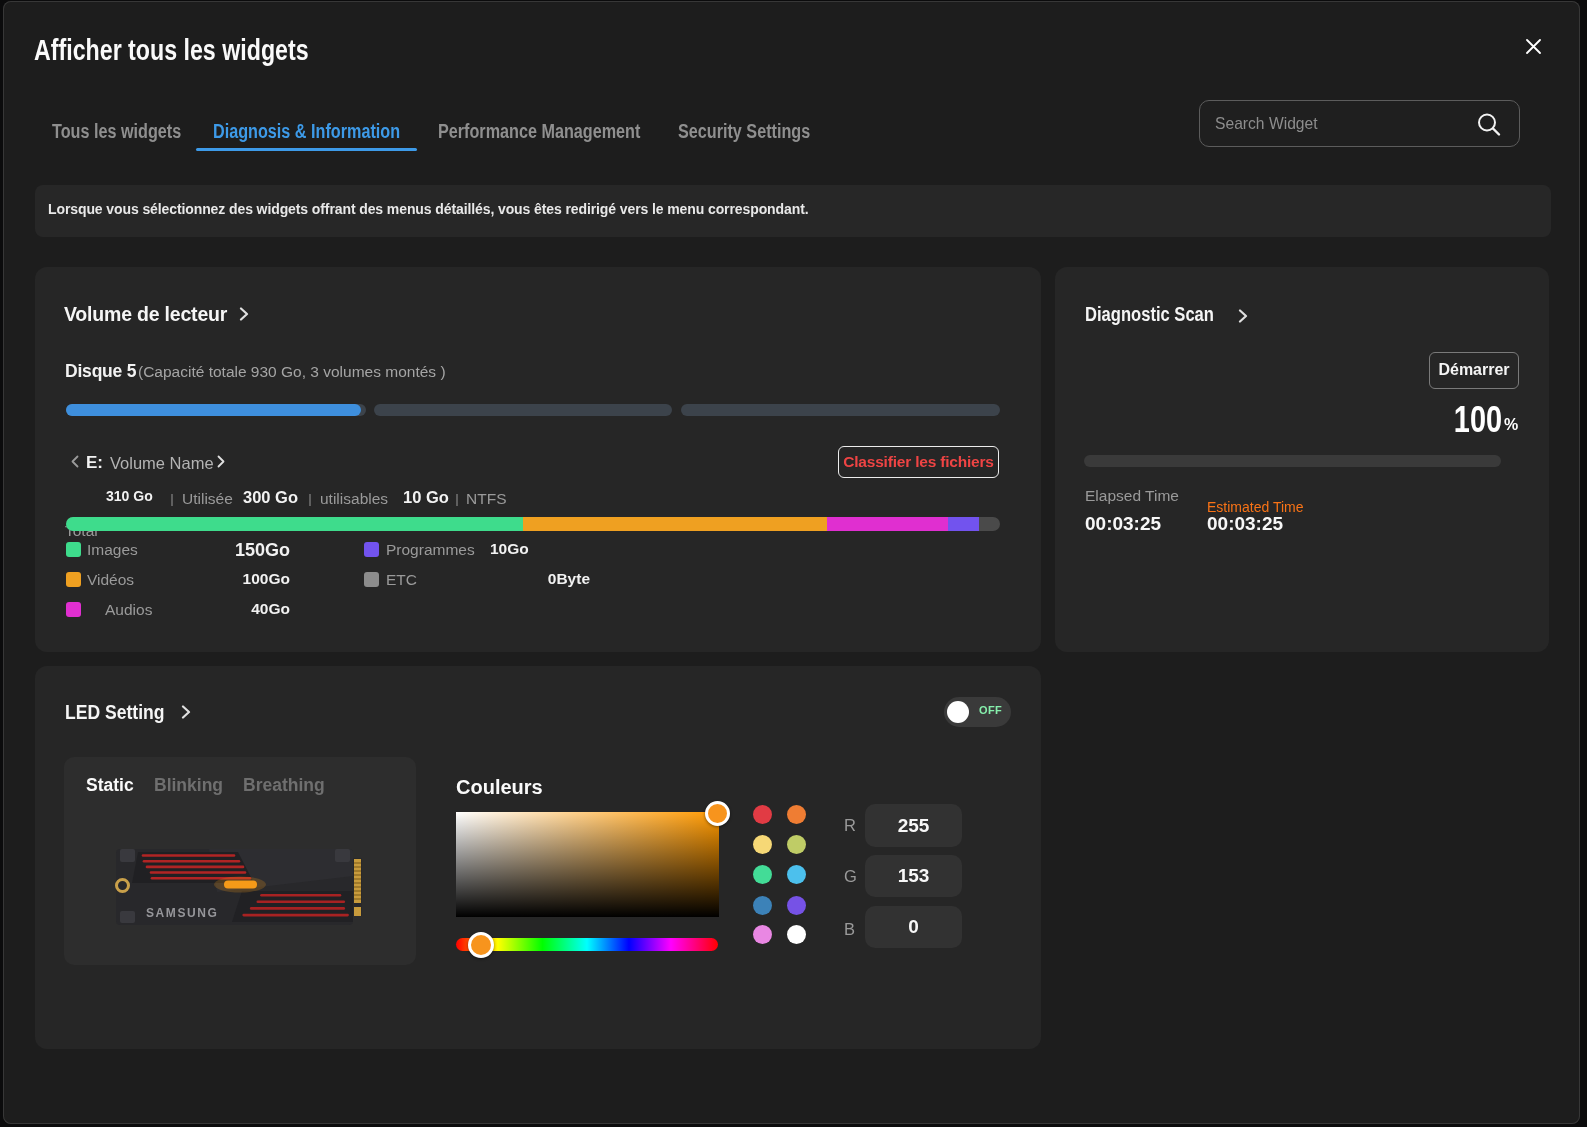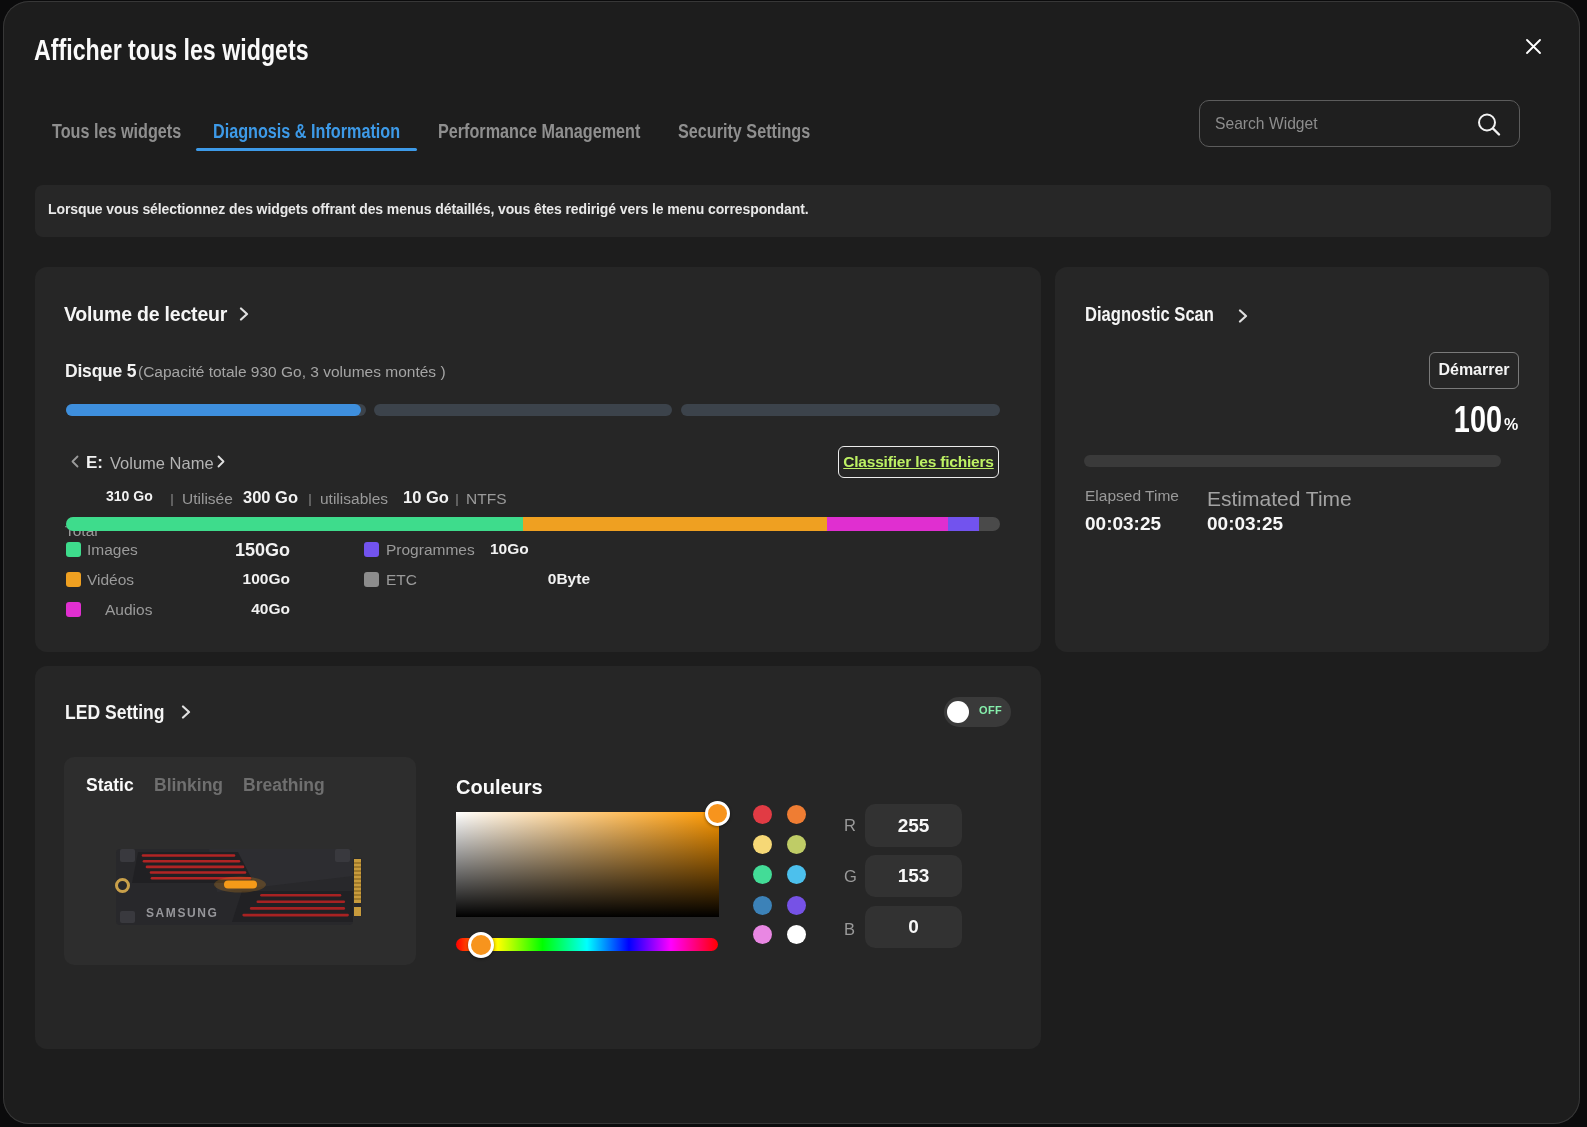--- a/index.html
+++ b/index.html
@@ -1,20 +1,20 @@
 <!DOCTYPE html>
 <html><head>
 <meta charset="utf-8">
 <style>
   * { margin:0; padding:0; box-sizing:border-box; }
   html,body { width:1587px; height:1127px; background:#0b0b0c; font-family:"Liberation Sans", sans-serif; overflow:hidden; }
   .abs { position:absolute; }
   #modal {
     position:absolute; left:3px; top:1px; width:1577px; height:1123px;
-    background:#1d1d1d; border-radius:26px;
+    background:#1d1d1d; border-radius:8px;
     box-shadow: inset 0 0 0 1px #373737;
   }
   .card { position:absolute; background:#262626; border-radius:12px; }
   .sx80 { transform:scaleX(0.80); transform-origin:0 0; white-space:nowrap; }
   .sx83 { transform:scaleX(0.83); transform-origin:0 0; white-space:nowrap; }
   .sx85 { transform:scaleX(0.85); transform-origin:0 0; white-space:nowrap; }
   .sx90 { transform:scaleX(0.90); transform-origin:0 0; white-space:nowrap; }
   .sx92 { transform:scaleX(0.92); transform-origin:0 0; white-space:nowrap; }
 </style>
 </head>
@@ -62,21 +62,21 @@
 
     <svg class="abs" style="left:36px;top:188px;" width="8" height="13" viewBox="0 0 8 13">
         <path d="M6.5 1.5 L1.5 6.5 L6.5 11.5" stroke="#9a9a9a" stroke-width="1.8" fill="none" stroke-linecap="round" stroke-linejoin="round"></path>
       </svg>
     <div class="abs" style="left:51px;top:186px;font-size:17px;font-weight:bold;color:#f2f2f2;">E:</div>
     <div class="abs" style="left:75px;top:187px;font-size:16.5px;color:#b3b3b3;">Volume Name</div>
     <svg class="abs" style="left:182px;top:188px;" width="8" height="13" viewBox="0 0 8 13">
         <path d="M1.5 1.5 L6.5 6.5 L1.5 11.5" stroke="#e0e0e0" stroke-width="1.8" fill="none" stroke-linecap="round" stroke-linejoin="round"></path>
       </svg>
 
-    <div class="abs" style="left:803px;top:179px;width:161px;height:32px;border:1.5px solid #ececec;border-radius:6px;text-align:center;line-height:29px;font-size:15.5px;font-weight:bold;color:#bef264;letter-spacing:-0.2px;text-decoration:underline;">Classifier les fichiers</div>
+    <div class="abs" style="left:803px;top:179px;width:161px;height:32px;border:1.5px solid #ececec;border-radius:6px;text-align:center;line-height:29px;font-size:15.5px;font-weight:bold;color:#ef4444;letter-spacing:-0.2px;">Classifier les fichiers</div>
 
     <div class="abs" style="left:30px;top:223px;font-size:15.5px;color:#9a9a9a;margin-top:32px;">Total</div>
     <div class="abs" style="left:71px;top:221px;font-size:14px;font-weight:bold;color:#f2f2f2;">310 Go</div>
     <div class="abs" style="left:136px;top:227px;width:1.5px;height:12px;background:#5f5f5f;"></div>
     <div class="abs" style="left:147px;top:223px;font-size:15.5px;color:#9a9a9a;">Utilisée</div>
     <div class="abs" style="left:208px;top:221px;font-size:16.5px;font-weight:bold;color:#f2f2f2;">300 Go</div>
     <div class="abs" style="left:274px;top:227px;width:1.5px;height:12px;background:#5f5f5f;"></div>
     <div class="abs" style="left:285px;top:223px;font-size:15.5px;color:#9a9a9a;">utilisables</div>
     <div class="abs" style="left:368px;top:221px;font-size:16.5px;font-weight:bold;color:#f2f2f2;">10 Go</div>
     <div class="abs" style="left:421px;top:227px;width:1.5px;height:12px;background:#5f5f5f;"></div>
@@ -114,21 +114,21 @@
       </svg>
 
     <div class="abs" style="left:374px;top:85px;width:90px;height:37px;border:1px solid #7a7a7a;border-radius:6px;text-align:center;line-height:33px;font-size:16px;font-weight:bold;color:#f5f5f5;">Démarrer</div>
 
     <div class="abs" style="left:327px;top:132px;width:120px;text-align:right;font-size:37px;font-weight:bold;color:#ffffff;transform:scaleX(0.78);transform-origin:100% 0;">100</div>
     <div class="abs" style="left:449px;top:149px;font-size:16px;font-weight:bold;color:#ffffff;">%</div>
 
     <div class="abs" style="left:29px;top:188px;width:417px;height:12px;background:#3a3a3a;border-radius:6px;"></div>
 
     <div class="abs" style="left:30px;top:220px;font-size:15.5px;color:#9a9a9a;">Elapsed Time</div>
-    <div class="abs" style="left:152px;top:220px;font-size:21px;color:#a3a3a3;">Estimated Time</div>
+    <div class="abs" style="left:152px;top:232px;font-size:14px;color:#f97316;">Estimated Time</div>
     <div class="abs" style="left:30px;top:246px;font-size:19px;font-weight:bold;color:#f7f7f7;">00:03:25</div>
     <div class="abs" style="left:152px;top:246px;font-size:19px;font-weight:bold;color:#f7f7f7;">00:03:25</div>
   </div>
 
   <div class="card" style="left:32px;top:665px;width:1006px;height:383px;">
     <div class="abs sx90" style="left:30px;top:35px;font-size:19.5px;font-weight:bold;color:#f5f5f5;">LED Setting</div>
     <svg class="abs" style="left:146px;top:39px;" width="10" height="14" viewBox="0 0 10 14">
         <path d="M2 1.5 L8 7 L2 12.5" stroke="#e0e0e0" stroke-width="2.2" fill="none" stroke-linecap="round" stroke-linejoin="round"></path>
       </svg>
 

